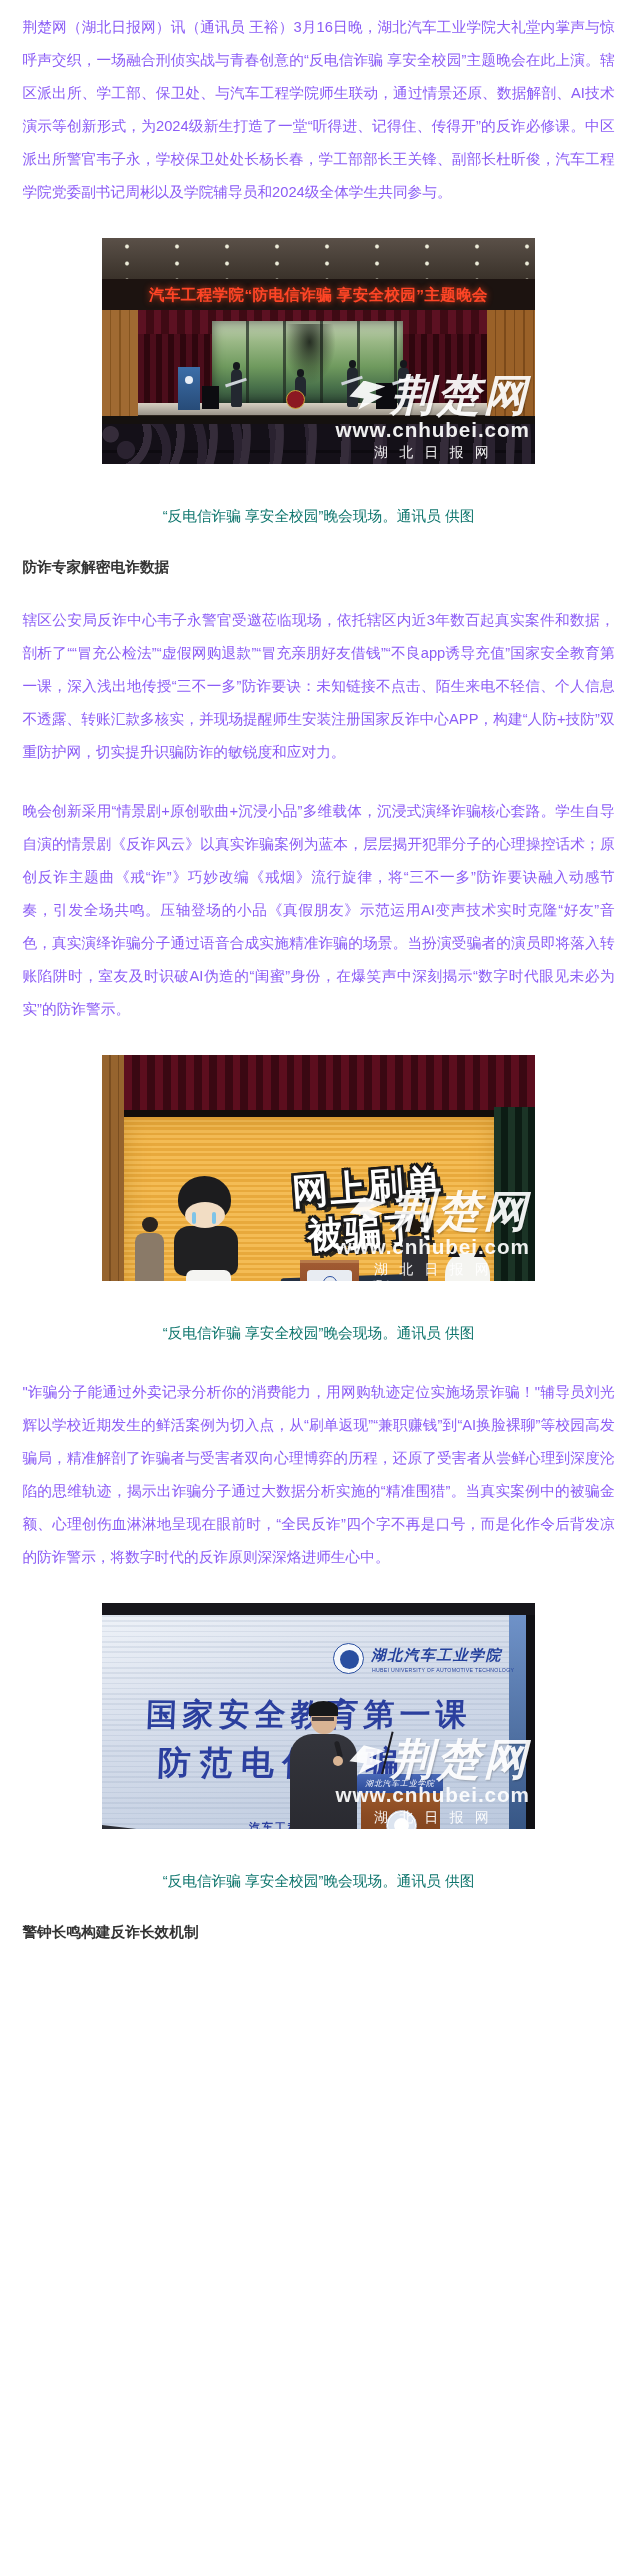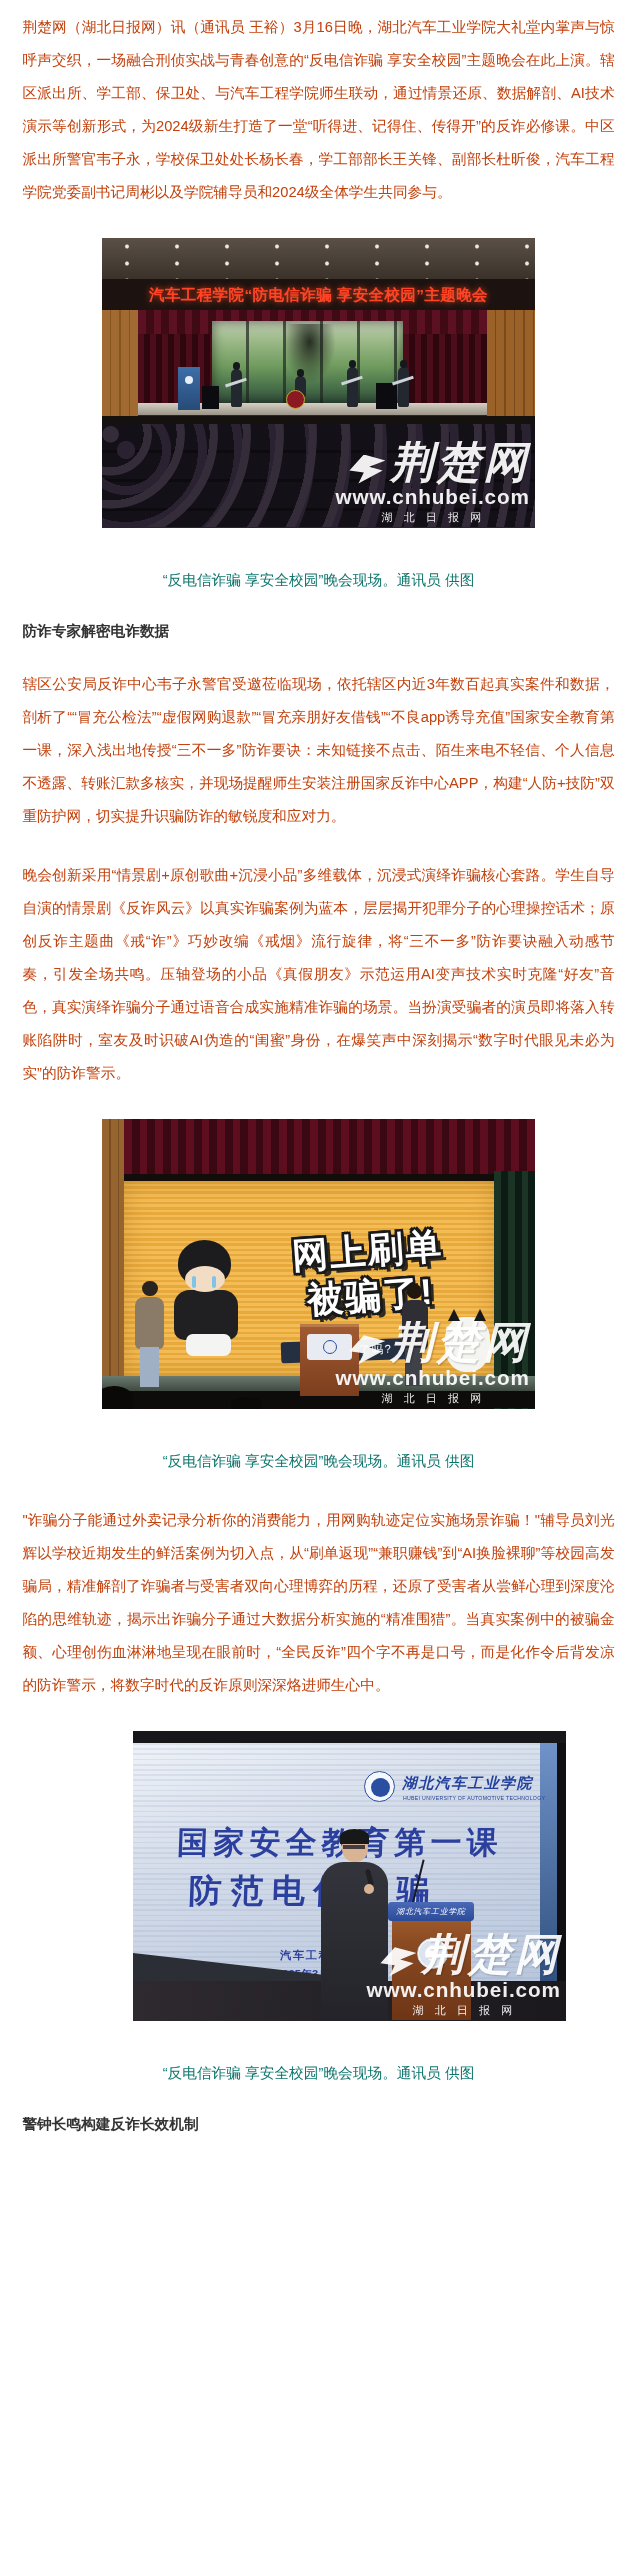--- a/index.html
+++ b/index.html
@@ -1,34 +1,34 @@
 <!DOCTYPE html>
 <html style="font-size:13.8px"><head>
 <meta charset="utf-8">
 <style>
   html,body { margin:0; padding:0; background:#ffffff; }
   body { width:637px; min-height:2576px; font-family:"Liberation Sans", sans-serif; }
   .article { padding:11.2px 22.4px 0 22.4px; }
-  .body-text { margin:26px 0 0 0; font-size:14.7px; line-height:33px; color:#c2410c; text-align:justify; word-break:break-all; }
+  .body-text { margin:26px 0 0 0; font-size:14.7px; line-height:33px; color:#8b5cf6; text-align:justify; word-break:break-all; }
   .body-text.first { margin-top:0; }
   .section-heading { margin:41px 0 0 0; font-size:14.7px; line-height:20.7px; font-weight:700; color:#333; }
   figure.photo { margin:29px auto 0 auto; width:433px; padding:0; }
   figure.photo + .section-heading { margin-top:24px; }
-  .ph { position:relative; width:433px; height:290px; overflow:hidden; background:#222; }
+  .ph { position:relative; width:433px; height:226px; overflow:hidden; background:#222; }
   .ph div { position:absolute; }
   figcaption { margin-top:36px; text-align:center; font-size:14.7px; line-height:33px; color:#0f766e; }
 
   
   .watermark { right:5.2px; bottom:5.2px; z-index:9; color:#fff; opacity:.93; text-align:center; line-height:1; }
-  .wm-row { display:flex; align-items:flex-end; justify-content:flex-end; }
+  .wm-row { display:flex; align-items:center; justify-content:flex-end; }
   .wm-wing { display:inline-block; width:36px; height:29px; background:#fff; margin-right:5.2px;
              clip-path:polygon(0 55%, 40% 0, 100% 20%, 55% 42%, 92% 55%, 25% 100%, 40% 62%); }
   .wm-name { font-family:"DejaVu Serif", serif; font-style:italic; font-weight:700; font-size:43px; letter-spacing:3.4px; text-shadow:0.9px 0.9px 1.7px rgba(0,0,0,.25); }
   .wm-url { display:block; font-weight:800; font-size:20.7px; letter-spacing:0.9px; margin-top:3.4px; }
-  .wm-sub { display:block; font-size:11px; letter-spacing:11.2px; margin-top:4.3px; margin-left:8.6px; }
+  .wm-sub { display:block; font-size:14px; letter-spacing:11.2px; margin-top:4.3px; margin-left:8.6px; }
 
   
   .photo1 { background:#2e2620; }
   .p1-ceiling { left:0; right:0; top:0; height:41px;
     background-image:radial-gradient(circle, rgba(255,255,235,.9) 1.3px, transparent 2.6px),
                      linear-gradient(180deg,#5a5048 0%,#3a322a 100%);
     background-size:50px 17px, 100% 100%; }
   .p1-banner { left:0; right:0; top:41px; height:31px; background:#1c1310; color:#ff4526; font-size:15.5px; font-weight:700;
     text-align:center; line-height:31px; letter-spacing:0.4px; white-space:nowrap; text-shadow:0 0 6px rgba(255,70,30,.85); }
   .p1-stage { left:0; right:0; top:72px; height:98px; background:#3a0c15; }
@@ -98,21 +98,21 @@
   .p2-cat-ear.e1 { left:346px; top:190px; } .p2-cat-ear.e2 { left:372px; top:190px; }
   .p2-podium { left:198px; top:205px; width:59px; height:69px; background:linear-gradient(180deg,#a05a32,#7c3e1e); border-top:3.4px solid #b87a4a; z-index:6; }
   .p2-podium-sign { left:205px; top:215px; width:45px; height:26px; background:#e8ecf2; border-radius:3.4px; z-index:7; }
   .p2-podium-logo { left:221px; top:221px; width:12px; height:12px; border-radius:50%; border:1.7px solid #2a4fa0; z-index:8; }
   .p2-stage-floor { left:0; right:0; top:257px; height:17px; background:linear-gradient(180deg,#6a7a6e,#3a443c); z-index:4; }
   .p2-stage-front { left:0; right:0; top:272px; height:17px; background:#0e0c0a; z-index:4; }
   .p2-head1 { left:129px; top:278px; width:31px; height:13.8px; border-radius:50% 50% 0 0; background:#0a0908; z-index:5; }
   .p2-head2 { left:-6.9px; top:267px; width:38px; height:24px; border-radius:50% 50% 0 0; background:#0a0908; z-index:5; }
 
   
-  .photo3 { background:#d8e0ec;margin-left:31px; }
+  .photo3 { background:#d8e0ec; }
   .p3-top { left:0; right:0; top:0; height:12px; background:#17161b; }
   .p3-screen { left:0; top:12px; width:407px; height:238px;
     background:repeating-linear-gradient(180deg, rgba(120,140,170,.14) 0 1.7px, transparent 1.7px 5.2px),
                linear-gradient(165deg,#eef2f8 0%,#d4dcea 40%,#b8c6dc 100%); }
   .p3-led { left:407px; top:12px; width:17px; height:238px; background:linear-gradient(180deg,#6f92c8,#31507e); }
   .p3-edge { left:424px; top:12px; width:9.5px; height:238px; background:#101014; }
   .p3-logo-circle { left:231px; top:40px; width:29px; height:29px; border-radius:50%; border:1.7px solid #2a4fa0; background:#f4f7fb; z-index:2; }
   .p3-logo-inner { left:238px; top:47px; width:19px; height:19px; border-radius:50%; background:#2a4fa0; z-index:3; }
   .p3-logo-name { left:269px; top:43px; color:#23409c; font-size:14.7px; font-weight:700; font-style:italic; letter-spacing:1.7px; white-space:nowrap; z-index:2; }
   .p3-logo-sub { left:270px; top:64px; color:#23409c; font-size:5.2px; letter-spacing:0.3px; white-space:nowrap; z-index:2; }

